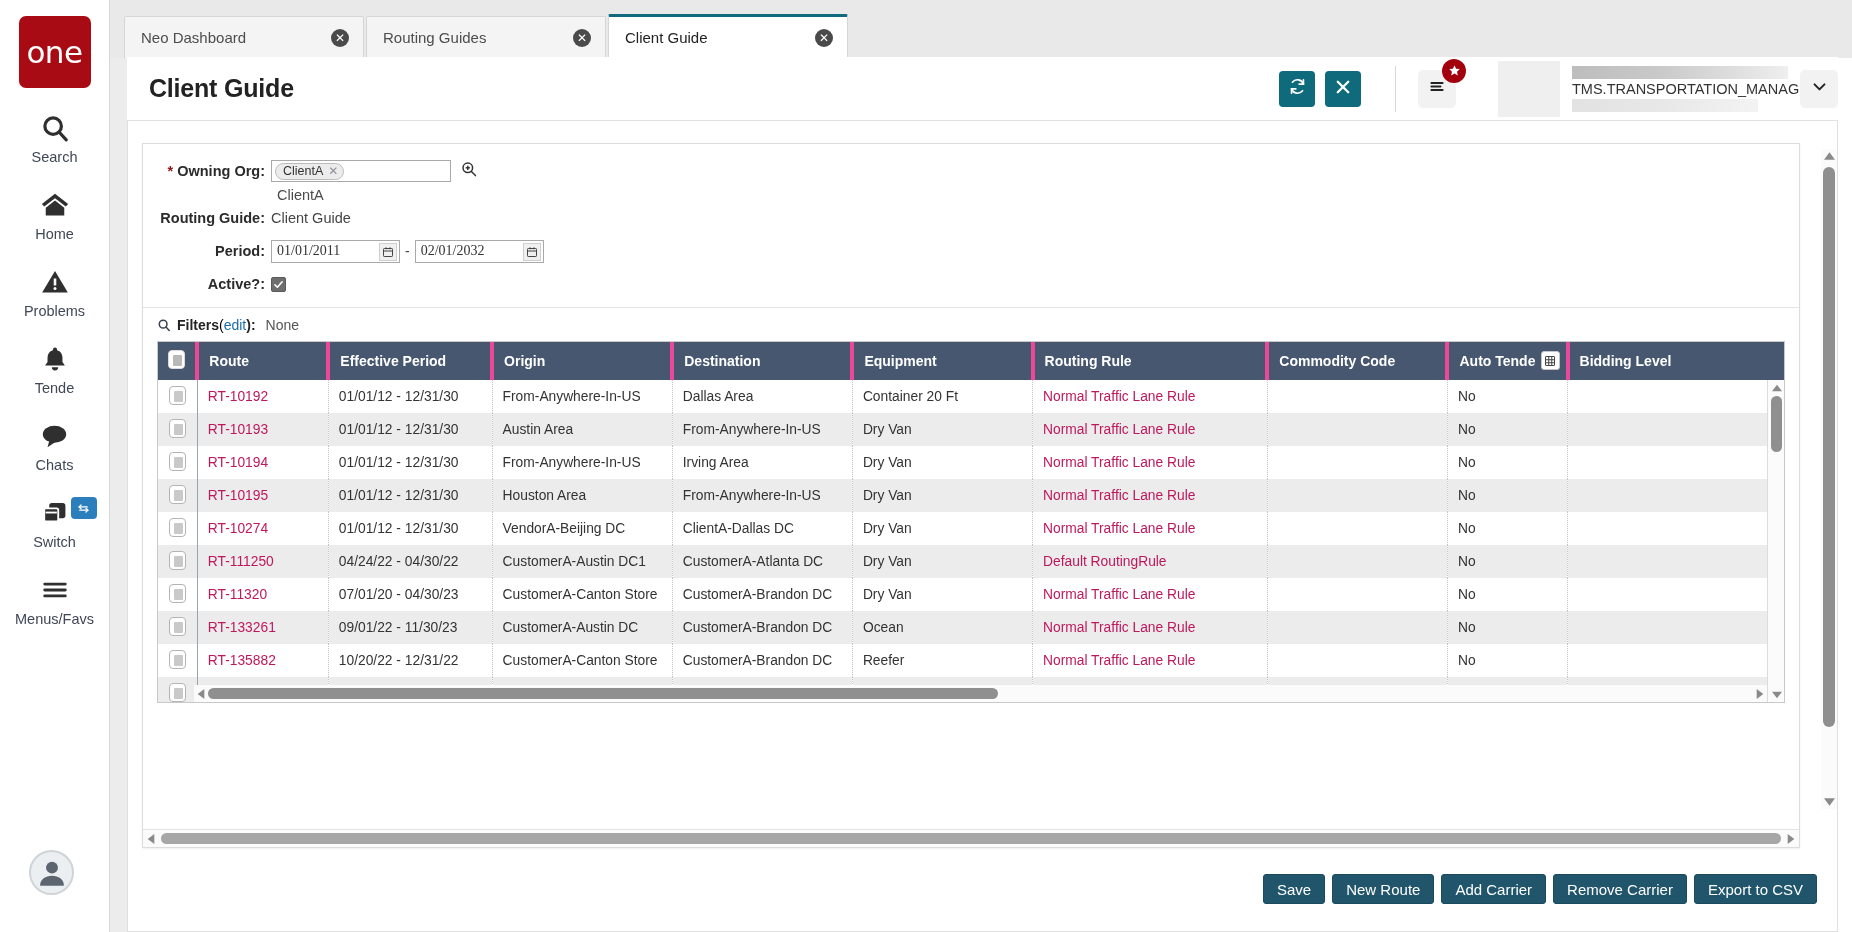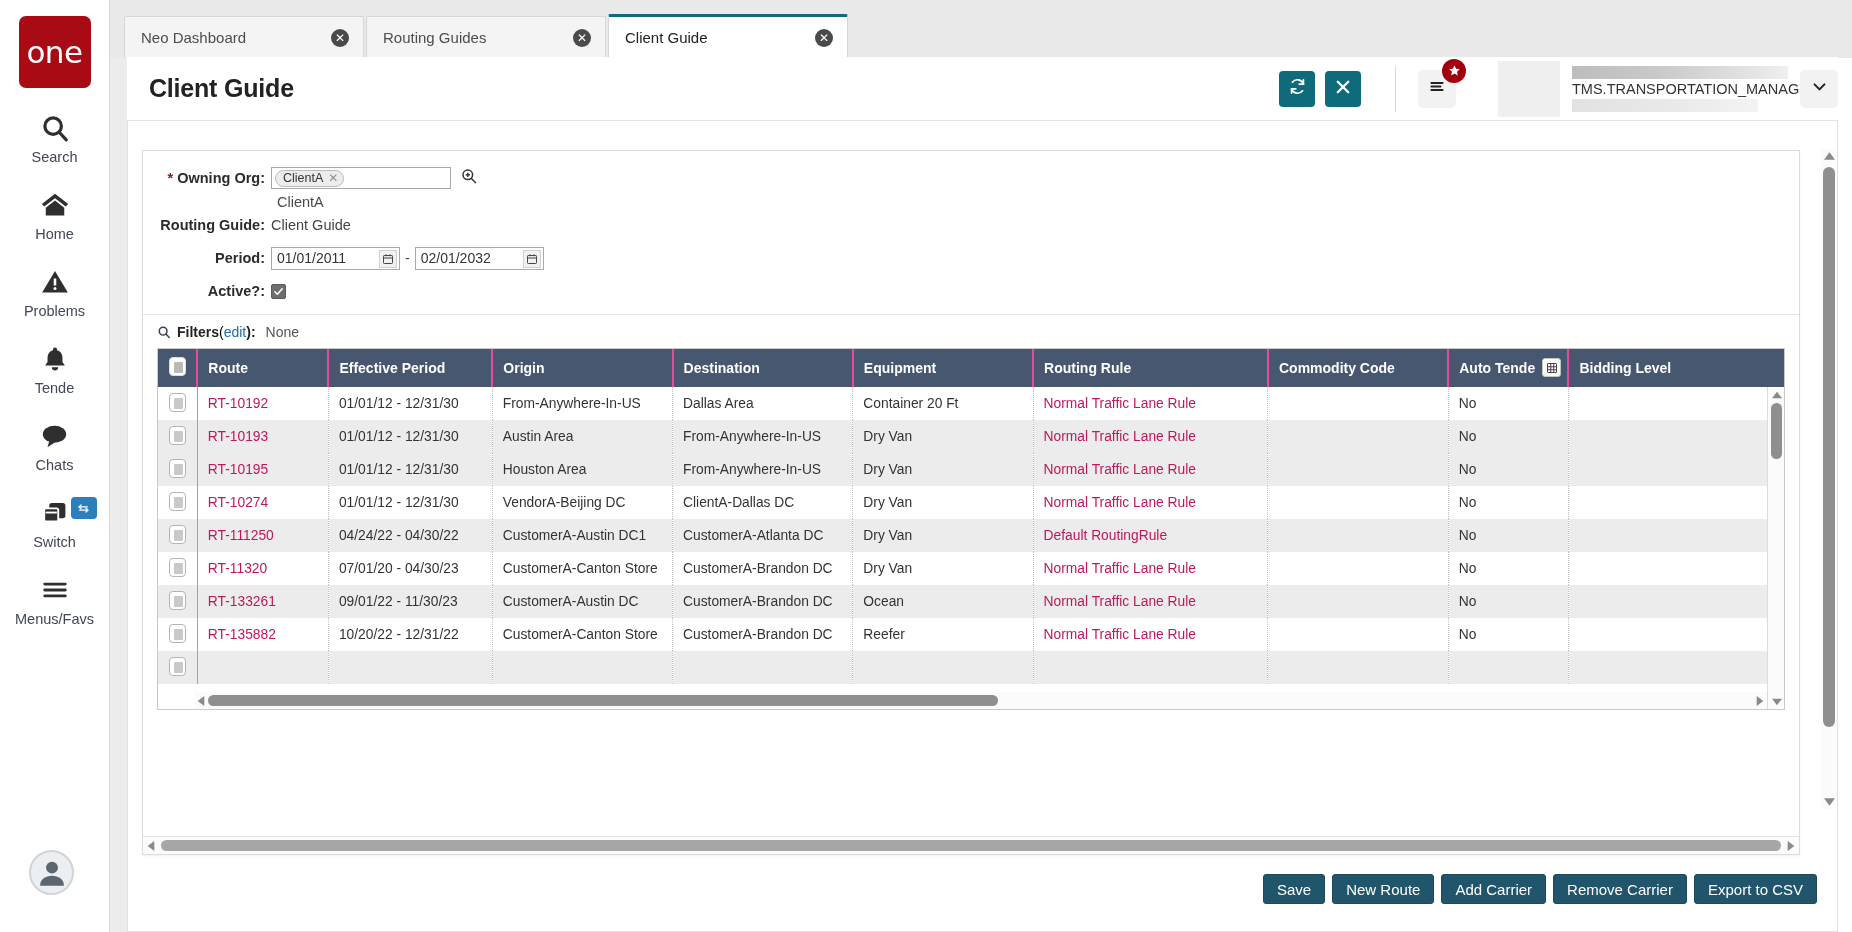--- a/index.html
+++ b/index.html
@@ -225,21 +225,20 @@
     border: 1px solid #e0e0e0;
     border-top: none;
   }
   .inner-card {
     position: absolute;
     left: 14px; top: 22px;
     width: 1658px; height: 705px;
     background: #ffffff;
     border: 1px solid #dcdcdc;
     box-shadow: 0 1px 2px rgba(0,0,0,0.06);
-    margin-top: 7px;
   }
 
   
   .criteria {
     padding: 14px 0 10px 0;
     border-bottom: 1px solid #e3e3e3;
   }
   .frow { display: flex; align-items: center; min-height: 26px; }
   .flabel {
     width: 128px;
@@ -290,20 +289,21 @@
   }
   .date-input {
     position: relative;
     width: 129px; height: 23px;
     border: 1px solid #a9a9a9;
     background: #fff;
     display: flex; align-items: center;
     padding-left: 5px;
     font-size: 14px;
     color: #333;
+    font-family: Liberation Serif, serif;
   }
   .cal-ic {
     position: absolute;
     right: 2px; top: 2px;
     width: 18px; height: 18px;
     display:flex;align-items:center;justify-content:center;
     background: #f0f0f0;
     border: 1px solid #cfcfcf;
     cursor: pointer;
   }
@@ -345,21 +345,21 @@
     width: 1630px;
     font-size: 13.8px;
   }
   table.grid th {
     background: #46576f;
     color: #ffffff;
     font-weight: bold;
     text-align: left;
     height: 38px;
     padding: 0 10px;
-    border-right: 2px solid #ec4899;
+    border-right: 4px solid #ec4899;
     font-size: 14px;
     white-space: nowrap;
     overflow: hidden;
     position: relative;
   }
   table.grid th.cbcol { width: 36px; padding: 0; text-align: center; }
   table.grid td {
     height: 33px;
     padding: 0 10px;
     border-right: 1px dotted #c3c3c3;
@@ -849,20 +849,32 @@
                 <td><a class="lnk">RT-10193</a></td>
                 <td>01/01/12 - 12/31/30</td>
                 <td>Austin Area</td>
                 <td>From-Anywhere-In-US</td>
                 <td>Dry Van</td>
                 <td><a class="lnk">Normal Traffic Lane Rule</a></td>
                 <td></td>
                 <td>No</td>
                 <td></td>
               </tr>
+              <tr>
+                <td class="cbcol"><span class="rowcb"></span></td>
+                <td><a class="lnk">RT-10194</a></td>
+                <td>01/01/12 - 12/31/30</td>
+                <td>From-Anywhere-In-US</td>
+                <td>Irving Area</td>
+                <td>Dry Van</td>
+                <td><a class="lnk">Normal Traffic Lane Rule</a></td>
+                <td></td>
+                <td>No</td>
+                <td></td>
+              </tr>
               <tr class="alt">
                 <td class="cbcol"><span class="rowcb"></span></td>
                 <td><a class="lnk">RT-10195</a></td>
                 <td>01/01/12 - 12/31/30</td>
                 <td>Houston Area</td>
                 <td>From-Anywhere-In-US</td>
                 <td>Dry Van</td>
                 <td><a class="lnk">Normal Traffic Lane Rule</a></td>
                 <td></td>
                 <td>No</td>

